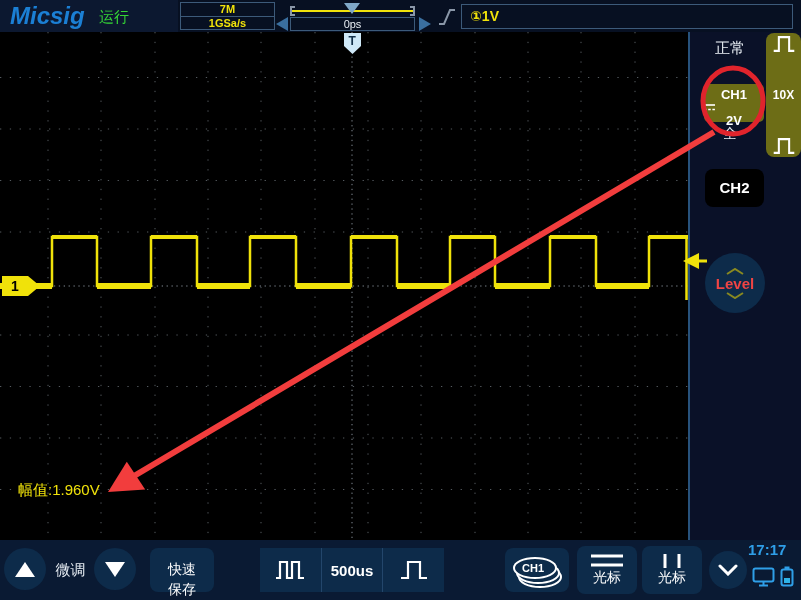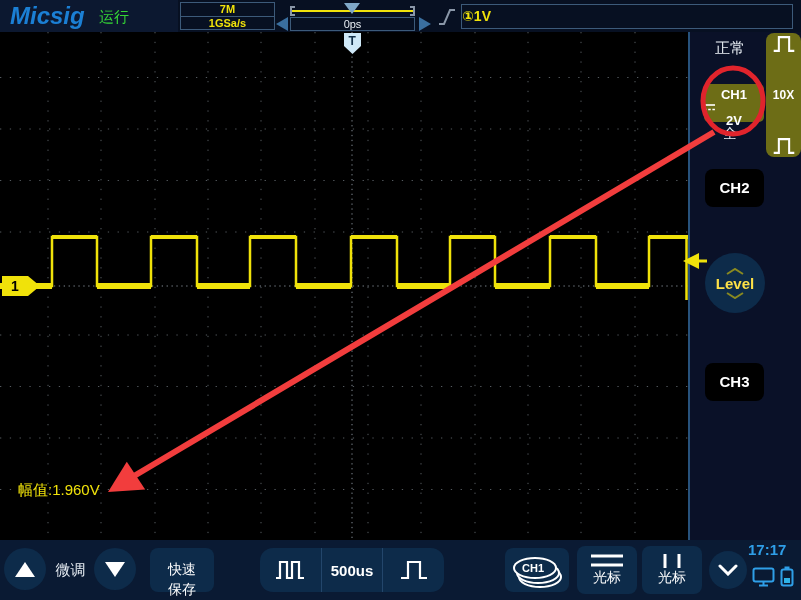--- a/index.html
+++ b/index.html
@@ -17,44 +17,44 @@
   .mem-bar { position:absolute; left:290px; top:3px; width:125px; height:13px; }
   .mem-line { position:absolute; left:2px; right:2px; top:7px; height:2px; background:#f0e20a; }
   .brk { position:absolute; top:3px; width:5px; height:10px; }
   .brk.l { left:0; border-left:2px solid #8a97a8; border-top:2px solid #8a97a8; border-bottom:2px solid #8a97a8; }
   .brk.r { right:0; border-right:2px solid #8a97a8; border-top:2px solid #8a97a8; border-bottom:2px solid #8a97a8; }
   .mem-slider { position:absolute; left:54px; top:0; width:0; height:0; border-left:8px solid transparent; border-right:8px solid transparent; border-top:11px solid #7fa8c8; }
   .pos-box { position:absolute; left:290px; top:17px; width:125px; height:14px; border:1px solid #3c5a7a; color:#e8eef4; font-size:11px; text-align:center; line-height:12px; }
   .tri-left { position:absolute; left:276px; top:17px; width:0; height:0; border-top:7px solid transparent; border-bottom:7px solid transparent; border-right:12px solid #3a6f9f; }
   .tri-right { position:absolute; left:419px; top:17px; width:0; height:0; border-top:7px solid transparent; border-bottom:7px solid transparent; border-left:12px solid #3a6f9f; }
   .slope-icon { position:absolute; left:438px; top:7px; }
-  .trig-box { position:absolute; left:461px; top:4px; width:332px; height:25px; border:1px solid #3c5a7a; color:#f0e20a; font-size:14px; font-weight:bold; line-height:23px; }
+  .trig-box { position:absolute; left:461px; top:4px; width:332px; height:25px; border:1px solid #3c5a7a; color:#f0e20a; font-size:14px; font-weight:bold; line-height:23px; padding-left:8px; }
 
   
   .screen { position:absolute; left:0; top:32px; width:688px; height:508px; background:#000; }
   .measurement { position:absolute; left:18px; top:449px; color:#f0e20a; font-size:15px; }
 
   
   .sidebar { position:absolute; left:688px; top:32px; width:113px; height:508px; background:#0a1128; border-left:2px solid #27527c; }
   .trig-mode { position:absolute; left:0; top:7px; width:80px; text-align:center; color:#e8eef4; font-size:15px; }
   .ch1-btn { position:absolute; left:14px; top:52px; width:60px; height:38px; background:#6d6d16; border-radius:5px; color:#fff; text-align:center; font-weight:bold; font-size:13px; line-height:17px; padding-top:2px; }
   .full-lbl { position:absolute; left:0; top:93px; width:80px; text-align:center; color:#e8eef4; font-size:14px; }
   .probe-panel { position:absolute; left:76px; top:1px; width:35px; height:124px; background:#6d6d16; border-radius:8px; display:flex; flex-direction:column; align-items:center; justify-content:space-between; padding:0 0; }
   .probe-panel .att { color:#fff; font-size:12px; font-weight:bold; }
   .side-btn { position:absolute; left:15px; width:59px; height:38px; background:#000000; border-radius:8px; color:#fff; font-size:15px; font-weight:bold; text-align:center; line-height:38px; }
-  .level-btn { position:absolute; left:15px; top:221px; width:60px; height:60px; background:#0d2b4a; border-radius:50%; color:#fde047; display:flex; flex-direction:column; align-items:center; justify-content:center; font-size:15px; font-weight:bold; }
+  .level-btn { position:absolute; left:15px; top:221px; width:60px; height:60px; background:#0d2b4a; border-radius:50%; color:#ef4444; display:flex; flex-direction:column; align-items:center; justify-content:center; font-size:15px; font-weight:bold; }
 
   
   .bottombar { position:absolute; left:0; top:540px; width:801px; height:60px; background:#0a1a33; }
   .circ-btn { position:absolute; top:8px; width:42px; height:42px; border-radius:50%; background:#0d2b4a; display:flex; align-items:center; justify-content:center; }
   .tri-up { width:0; height:0; border-left:10px solid transparent; border-right:10px solid transparent; border-bottom:15px solid #fff; }
   .tri-down { width:0; height:0; border-left:10px solid transparent; border-right:10px solid transparent; border-top:15px solid #fff; }
   .fine-lbl { position:absolute; left:48px; top:0; width:45px; height:60px; line-height:60px; text-align:center; color:#e8eef4; font-size:15px; }
   .qsave-btn { position:absolute; left:150px; top:8px; width:64px; height:44px; background:#0d2b4a; border-radius:8px; color:#fff; font-size:14px; text-align:center; line-height:20px; padding-top:11px; }
-  .tb-group { position:absolute; left:260px; top:8px; width:184px; height:44px; background:#0d2b4a; border-radius:13px; display:flex; }
+  .tb-group { position:absolute; left:260px; top:8px; width:184px; height:44px; background:#0d2b4a; border-radius:0; display:flex; }
   .tb-cell { flex:1; display:flex; align-items:center; justify-content:center; color:#fff; font-size:15px; font-weight:bold; }
   .tb-cell + .tb-cell { border-left:1px solid #23466b; }
   .chip-btn { position:absolute; left:505px; top:8px; width:64px; height:44px; background:#0d2b4a; border-radius:8px; display:flex; align-items:center; justify-content:center; }
   .cursor-btn { position:absolute; top:6px; width:60px; height:48px; background:#0d2b4a; border-radius:8px; display:flex; flex-direction:column; align-items:center; justify-content:center; color:#fff; font-size:14px; }
   .chev-btn { position:absolute; left:709px; top:11px; width:38px; height:38px; border-radius:50%; background:#0d2b4a; display:flex; align-items:center; justify-content:center; }
   .clock { position:absolute; left:748px; top:1px; width:50px; color:#2f9fe8; font-size:15px; font-weight:bold; }
   .sys-icons { position:absolute; left:752px; top:26px; display:flex; gap:5px; align-items:flex-end; }
 
   .overlay { position:absolute; left:0; top:0; pointer-events:none; z-index:50; }
   svg { display:block; }
@@ -154,21 +154,20 @@
     <div class="side-btn" style="top:137px">CH2</div>
     <div class="level-btn">
       <svg width="22" height="7" viewBox="0 0 22 7">
         <path d="M3,6 L11,1 L19,6" stroke="#8a8a20" stroke-width="2" fill="none"></path>
       </svg>
       <span>Level</span>
       <svg width="22" height="7" viewBox="0 0 22 7">
         <path d="M3,1 L11,6 L19,1" stroke="#8a8a20" stroke-width="2" fill="none"></path>
       </svg>
     </div>
-    <div class="side-btn" style="top:331px">CH3</div>
   </div>
 
   <div class="bottombar">
     <div class="circ-btn" style="left:4px">
         <span class="tri-up"></span>
       </div>
     <div class="fine-lbl">微调</div>
     <div class="circ-btn" style="left:94px">
         <span class="tri-down"></span>
       </div>

